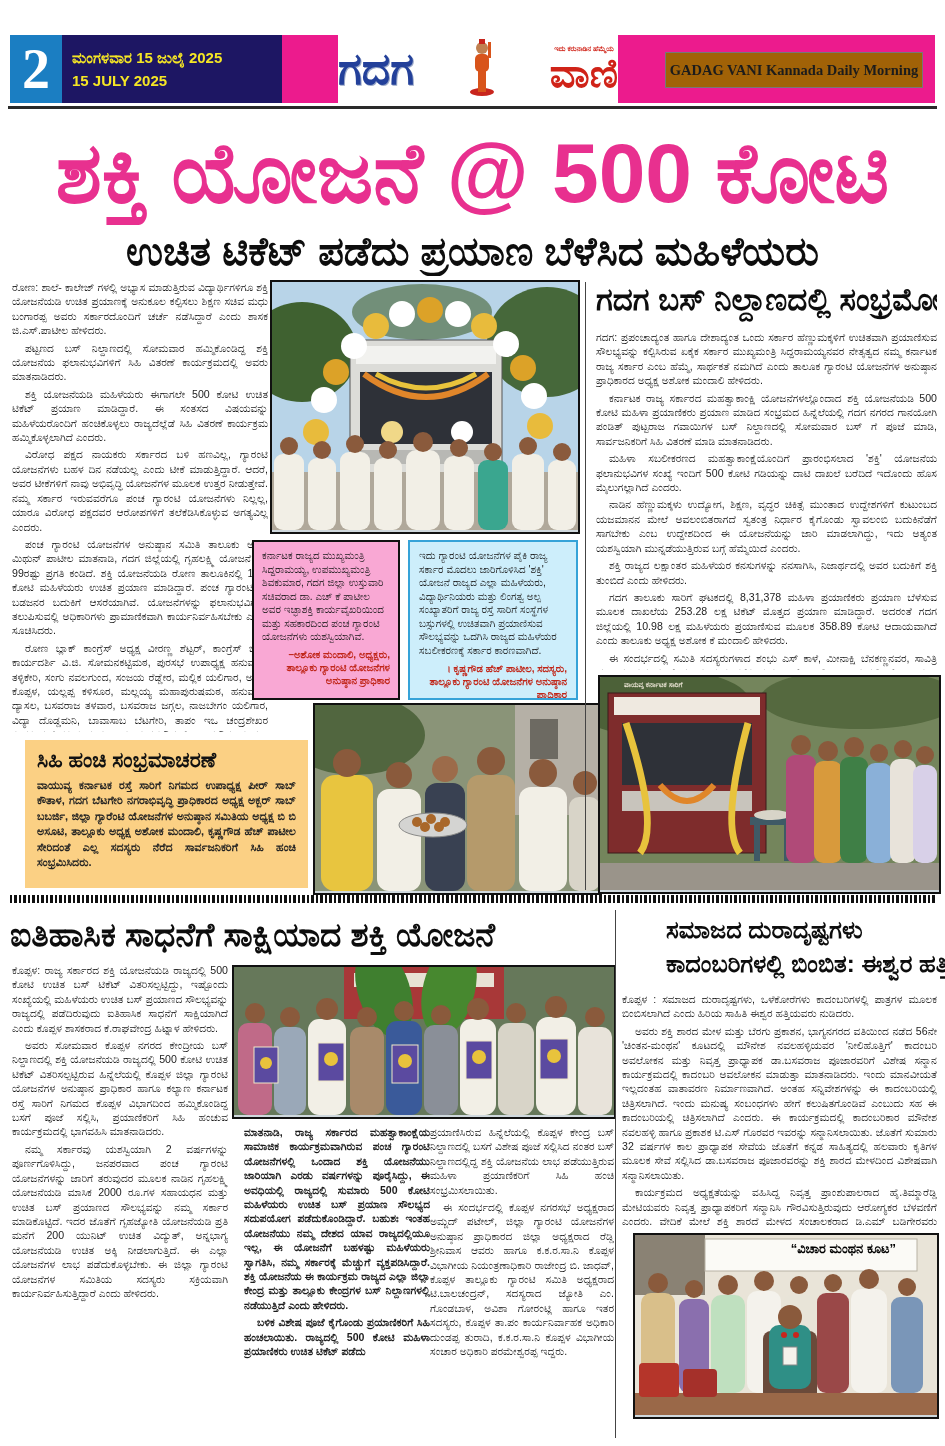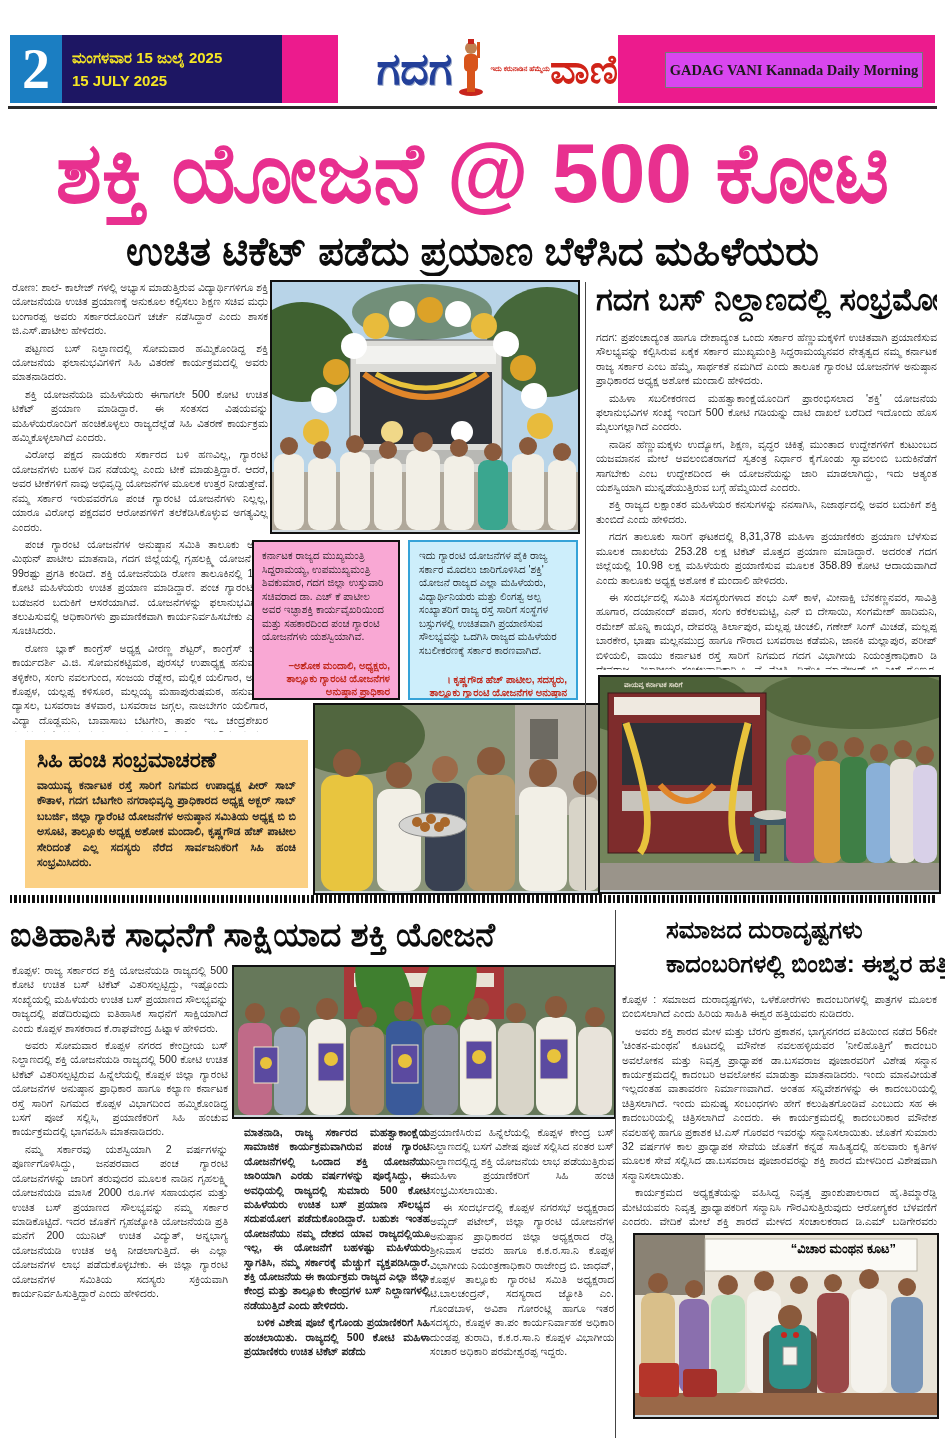--- a/index.html
+++ b/index.html
@@ -8,43 +8,43 @@
   .abs{position:absolute;}
   
   #hdr{left:8px;top:33px;width:929px;height:72px;background:#ffffff;}
   #pgnum{left:2px;top:2px;width:52px;height:68px;background:#1b7ec2;color:#ffffff;
          font-family:"Liberation Serif",serif;font-size:56px;font-weight:bold;
          display:flex;align-items:center;justify-content:center;}
   #datebox{left:54px;top:2px;width:220px;height:68px;background:#1d1663;color:#f5e625;
            font-weight:bold;font-size:15px;padding:12px 0 0 10px;box-sizing:border-box;line-height:1.5;}
   #magband{left:250px;top:2px;width:677px;height:68px;background:#ec1b8d;}
   #logopanel{left:330px;top:0px;width:280px;height:72px;background:#ffffff;
-             display:flex;align-items:center;justify-content:flex-end;gap:4px;}
+             display:flex;align-items:center;justify-content:space-between;gap:4px;}
   .logo-kn1{font-size:44px;font-weight:bold;color:#23409a;text-shadow:1px 1px 0 #9aa8c8;white-space:nowrap;}
   .logo-kn2{font-size:40px;font-weight:bold;color:#d02318;white-space:nowrap;line-height:1;}
   .logo-tag{font-size:7px;color:#d02318;font-weight:bold;text-align:center;white-space:nowrap;}
-  #gvbox{right:14px;top:19px;width:256px;height:34px;background:#d946ef;border:1px solid #777;
+  #gvbox{right:14px;top:19px;width:256px;height:34px;background:#a16207;border:1px solid #777;
          display:flex;align-items:center;justify-content:center;font-weight:bold;font-size:14.5px;
          font-family:"Liberation Serif",serif;white-space:nowrap;overflow:hidden;}
   #hdrline{left:8px;top:106px;width:929px;height:3px;background:#2a2a2a;}
   
   #lead-h1{left:0;top:118px;width:945px;height:112px;text-align:center;color:#e8308f;
            font-weight:bold;font-size:84px;line-height:110px;white-space:nowrap;overflow:hidden;}
   #lead-h2{left:0;top:228px;width:945px;height:48px;text-align:center;color:#0d0d0d;
            font-weight:bold;font-size:40px;line-height:46px;white-space:nowrap;overflow:hidden;}
   
   .copy{font-size:10.6px;line-height:1.36;text-align:justify;overflow:hidden;}
   .copy p{margin:0 0 3px 0;text-indent:13px;}
   .copy p:first-child{text-indent:0;}
   
   #qyellow{left:252px;top:540px;width:148px;height:160px;background:#f9a8d4;border:2px solid #111;
            padding:7px 8px;box-sizing:border-box;font-size:10.3px;line-height:1.32;overflow:hidden;}
   #qblue{left:408px;top:540px;width:170px;height:160px;background:#cdeefb;border:2px solid #36a3d8;
          padding:7px 9px;box-sizing:border-box;font-size:10.3px;line-height:1.32;overflow:hidden;}
-  .attr{color:#c0271a;font-weight:bold;text-align:right;margin-top:15px;font-size:10px;line-height:1.3;}
+  .attr{color:#c0271a;font-weight:bold;text-align:right;margin-top:4px;font-size:10px;line-height:1.3;}
   #sweetbox{left:25px;top:740px;width:283px;height:148px;background:#fbd084;padding:8px 12px;
             box-sizing:border-box;overflow:hidden;}
   #sweetbox h3{margin:0 0 6px 0;font-size:21px;font-weight:bold;color:#111;white-space:nowrap;overflow:hidden;}
   #sweetbox .bx{font-size:11px;line-height:1.4;text-align:justify;font-weight:bold;color:#222;}
   
   .photo{border:2px solid #111;overflow:hidden;background:#cfd8dd;}
   .photo svg{display:block;}
   .busign{position:absolute;color:#e8e2d2;font-size:7px;font-weight:bold;white-space:nowrap;overflow:hidden;}
   #bannertxt{position:absolute;left:40%;top:6px;width:58%;height:24px;color:#000000;font-weight:bold;
              font-size:13px;text-align:center;white-space:nowrap;overflow:hidden;}
@@ -75,21 +75,21 @@
       <span>
         <svg width="30" height="58" viewBox="0 0 30 58">
           <ellipse cx="15" cy="54" rx="12" ry="4" fill="#c8251d"></ellipse>
           <rect x="11" y="30" width="8" height="24" fill="#d8541b"></rect>
           <rect x="8" y="16" width="14" height="18" rx="5" fill="#d8541b"></rect>
           <circle cx="15" cy="10" r="6" fill="#c08050"></circle>
           <rect x="12" y="1" width="6" height="5" fill="#c8251d"></rect>
           <rect x="21" y="4" width="3" height="16" fill="#d8541b"></rect>
         </svg>
       </span>
-      <span style="display:flex;flex-direction:row;align-items:center;">
+      <span style="display:flex;flex-direction:column;align-items:center;">
         <span class="logo-tag">ಇದು ಕರುನಾಡಿನ ಹೆಮ್ಮೆಯ</span>
         <span class="logo-kn2">ವಾಣಿ</span>
       </span>
     </div>
     <div id="gvbox" class="abs">GADAG VANI Kannada Daily Morning</div>
   </div>
   <div id="hdrline" class="abs"></div>
 
   <div id="lead-h1" class="abs">ಶಕ್ತಿ ಯೋಜನೆ @ 500 ಕೋಟಿ</div>
   <div id="lead-h2" class="abs">ಉಚಿತ ಟಿಕೆಟ್ ಪಡೆದು ಪ್ರಯಾಣ ಬೆಳೆಸಿದ ಮಹಿಳೆಯರು</div>
@@ -207,20 +207,21 @@
           <circle cx="124" cy="122" r="5"></circle>
         </g>
     </svg>
   </div>
 
   <div class="abs vrule" style="left:585px;top:282px;height:608px;"></div>
 
   <div class="abs" style="left:596px;top:282px;width:341px;height:44px;font-size:31px;font-weight:bold;color:#0d0d0d;white-space:nowrap;overflow:hidden;">ಗದಗ ಬಸ್ ನಿಲ್ದಾಣದಲ್ಲಿ ಸಂಭ್ರಮೋತ್ಸವ</div>
   <div class="abs copy" style="left:596px;top:330px;width:341px;height:340px;">
       <p>ಗದಗ: ಪ್ರಪಂಚಾದ್ಯಂತ ಹಾಗೂ ದೇಶಾದ್ಯಂತ ಒಂದು ಸರ್ಕಾರ ಹೆಣ್ಣುಮಕ್ಕಳಿಗೆ ಉಚಿತವಾಗಿ ಪ್ರಯಾಣಿಸುವ ಸೌಲಭ್ಯವನ್ನು ಕಲ್ಪಿಸಿರುವ ಏಕೈಕ ಸರ್ಕಾರ ಮುಖ್ಯಮಂತ್ರಿ ಸಿದ್ದರಾಮಯ್ಯನವರ ನೇತೃತ್ವದ ನಮ್ಮ ಕರ್ನಾಟಕ ರಾಜ್ಯ ಸರ್ಕಾರ ಎಂಬ ಹೆಮ್ಮೆ, ಸಾರ್ಥಕತೆ ನಮಗಿದೆ ಎಂದು ತಾಲೂಕ ಗ್ಯಾರಂಟಿ ಯೋಜನೆಗಳ ಅನುಷ್ಠಾನ ಪ್ರಾಧಿಕಾರದ ಅಧ್ಯಕ್ಷ ಅಶೋಕ ಮಂದಾಲಿ ಹೇಳಿದರು.</p>
+      <p>ಕರ್ನಾಟಕ ರಾಜ್ಯ ಸರ್ಕಾರದ ಮಹತ್ವಾಕಾಂಕ್ಷಿ ಯೋಜನೆಗಳಲ್ಲೊಂದಾದ ಶಕ್ತಿ ಯೋಜನೆಯಡಿ 500 ಕೋಟಿ ಮಹಿಳಾ ಪ್ರಯಾಣಿಕರು ಪ್ರಯಾಣ ಮಾಡಿದ ಸಂಭ್ರಮದ ಹಿನ್ನೆಲೆಯಲ್ಲಿ ಗದಗ ನಗರದ ಗಾನಯೋಗಿ ಪಂಡಿತ್ ಪುಟ್ಟರಾಜ ಗವಾಯಿಗಳ ಬಸ್ ನಿಲ್ದಾಣದಲ್ಲಿ ಸೋಮವಾರ ಬಸ್ ಗೆ ಪೂಜೆ ಮಾಡಿ, ಸಾರ್ವಜನಿಕರಿಗೆ ಸಿಹಿ ವಿತರಣೆ ಮಾಡಿ ಮಾತನಾಡಿದರು.</p>
       <p>ಮಹಿಳಾ ಸಬಲೀಕರಣದ ಮಹತ್ವಾಕಾಂಕ್ಷೆಯೊಂದಿಗೆ ಪ್ರಾರಂಭಿಸಲಾದ 'ಶಕ್ತಿ' ಯೋಜನೆಯ ಫಲಾನುಭವಿಗಳ ಸಂಖ್ಯೆ ಇಂದಿಗೆ 500 ಕೋಟಿ ಗಡಿಯನ್ನು ದಾಟಿ ದಾಖಲೆ ಬರೆದಿದೆ ಇದೊಂದು ಹೊಸ ಮೈಲುಗಲ್ಲಾಗಿದೆ ಎಂದರು.</p>
       <p>ನಾಡಿನ ಹೆಣ್ಣುಮಕ್ಕಳು ಉದ್ಯೋಗ, ಶಿಕ್ಷಣ, ವೃದ್ಧರ ಚಿಕಿತ್ಸೆ ಮುಂತಾದ ಉದ್ದೇಶಗಳಿಗೆ ಕುಟುಂಬದ ಯಜಮಾನನ ಮೇಲೆ ಅವಲಂಬಿತರಾಗದೆ ಸ್ವತಂತ್ರ ನಿರ್ಧಾರ ಕೈಗೊಂಡು ಸ್ವಾವಲಂಬಿ ಬದುಕಿನೆಡೆಗೆ ಸಾಗಬೇಕು ಎಂಬ ಉದ್ದೇಶದಿಂದ ಈ ಯೋಜನೆಯನ್ನು ಜಾರಿ ಮಾಡಲಾಗಿದ್ದು, ಇದು ಅತ್ಯಂತ ಯಶಸ್ವಿಯಾಗಿ ಮುನ್ನಡೆಯುತ್ತಿರುವ ಬಗ್ಗೆ ಹೆಮ್ಮೆಯಿದೆ ಎಂದರು.</p>
       <p>ಶಕ್ತಿ ರಾಜ್ಯದ ಲಕ್ಷಾಂತರ ಮಹಿಳೆಯರ ಕನಸುಗಳನ್ನು ನನಸಾಗಿಸಿ, ನಿಜಾರ್ಥದಲ್ಲಿ ಅವರ ಬದುಕಿಗೆ ಶಕ್ತಿ ತುಂಬಿದೆ ಎಂದು ಹೇಳಿದರು.</p>
       <p>ಗದಗ ತಾಲೂಕು ಸಾರಿಗೆ ಘಟಕದಲ್ಲಿ 8,31,378 ಮಹಿಳಾ ಪ್ರಯಾಣಿಕರು ಪ್ರಯಾಣ ಬೆಳೆಸುವ ಮೂಲಕ ದಾಖಲೆಯ 253.28 ಲಕ್ಷ ಟಿಕೆಟ್ ಮೊತ್ತದ ಪ್ರಯಾಣ ಮಾಡಿದ್ದಾರೆ. ಅದರಂತೆ ಗದಗ ಜಿಲ್ಲೆಯಲ್ಲಿ 10.98 ಲಕ್ಷ ಮಹಿಳೆಯರು ಪ್ರಯಾಣಿಸುವ ಮೂಲಕ 358.89 ಕೋಟಿ ಆದಾಯವಾಗಿದೆ ಎಂದು ತಾಲೂಕು ಅಧ್ಯಕ್ಷ ಅಶೋಕ ಕೆ ಮಂದಾಲಿ ಹೇಳಿದರು.</p>
       <p>ಈ ಸಂದರ್ಭದಲ್ಲಿ ಸಮಿತಿ ಸದಸ್ಯರುಗಳಾದ ಶಂಭು ಎಸ್ ಕಾಳೆ, ಮೀನಾಕ್ಷಿ ಬೆನಕಣ್ಣನವರ, ಸಾವಿತ್ರಿ ಹೂಗಾರ, ದಯಾನಂದ್ ಪವಾರ, ಸಂಗು ಕರೆಕಲಮಟ್ಟಿ, ಎನ್ ಬಿ ದೇಸಾಯಿ, ಸಂಗಮೇಶ್ ಹಾದಿಮನಿ, ರಮೇಶ್ ಹೊನ್ನಿ ಕಾಯ್ಕರ, ದೇವರಡ್ಡಿ ತಿರ್ಲಾಪುರ, ಮಲ್ಲಪ್ಪ ಚಿಂಚಲಿ, ಗಣೇಶ್ ಸಿಂಗ್ ಮಿಚಡೆ, ಮಲ್ಲಪ್ಪ ಬಾರಕೇರ, ಭಾಷಾ ಮಲ್ಲನಮುದ್ರ ಹಾಗೂ ಗೌರಾದ ಬಸವರಾಜ ಕಡೆಮನಿ, ಜಾನಕಿ ಮಲ್ಲಾಪುರ, ಪರೀಪ್ ಬಿಳಿಯಲಿ, ವಾಯು ಕರ್ನಾಟಕ ರಸ್ತೆ ಸಾರಿಗೆ ನಿಗಮದ ಗದಗ ವಿಭಾಗೀಯ ನಿಯಂತ್ರಣಾಧಿಕಾರಿ ಡಿ ದೇವರಾಜ, ವಿಭಾಗೀಯ ಸಂಚಲನಾಧಿಕಾರಿ ಒ ವೈ ಮೇತ್ರಿ, ಡಿಪ್ಲೋ ಮ್ಯಾನೇಜರ್ ಬಿ ಎಲ್ ಗೊಣ್ಣರ, ಕಂಟ್ರೋಲರಾದ ವೆಂಕಟೇಶ್ ಜಾದವ, ಶಿವಾನಂದ ಸಂಗಣ್ಣನವರ, ಎಂಬ ಪಾಟೀಲ ಸೇರಿದಂತೆ ಇತರರು ಉಪಸ್ಥಿತರಿದ್ದರು.</p>
     </div>
 
   <div class="abs photo" style="left:598px;top:675px;width:339px;height:215px;">
     <svg width="339" height="213" viewBox="0 0 339 213">
       <rect width="339" height="213" fill="#74855c"></rect>

